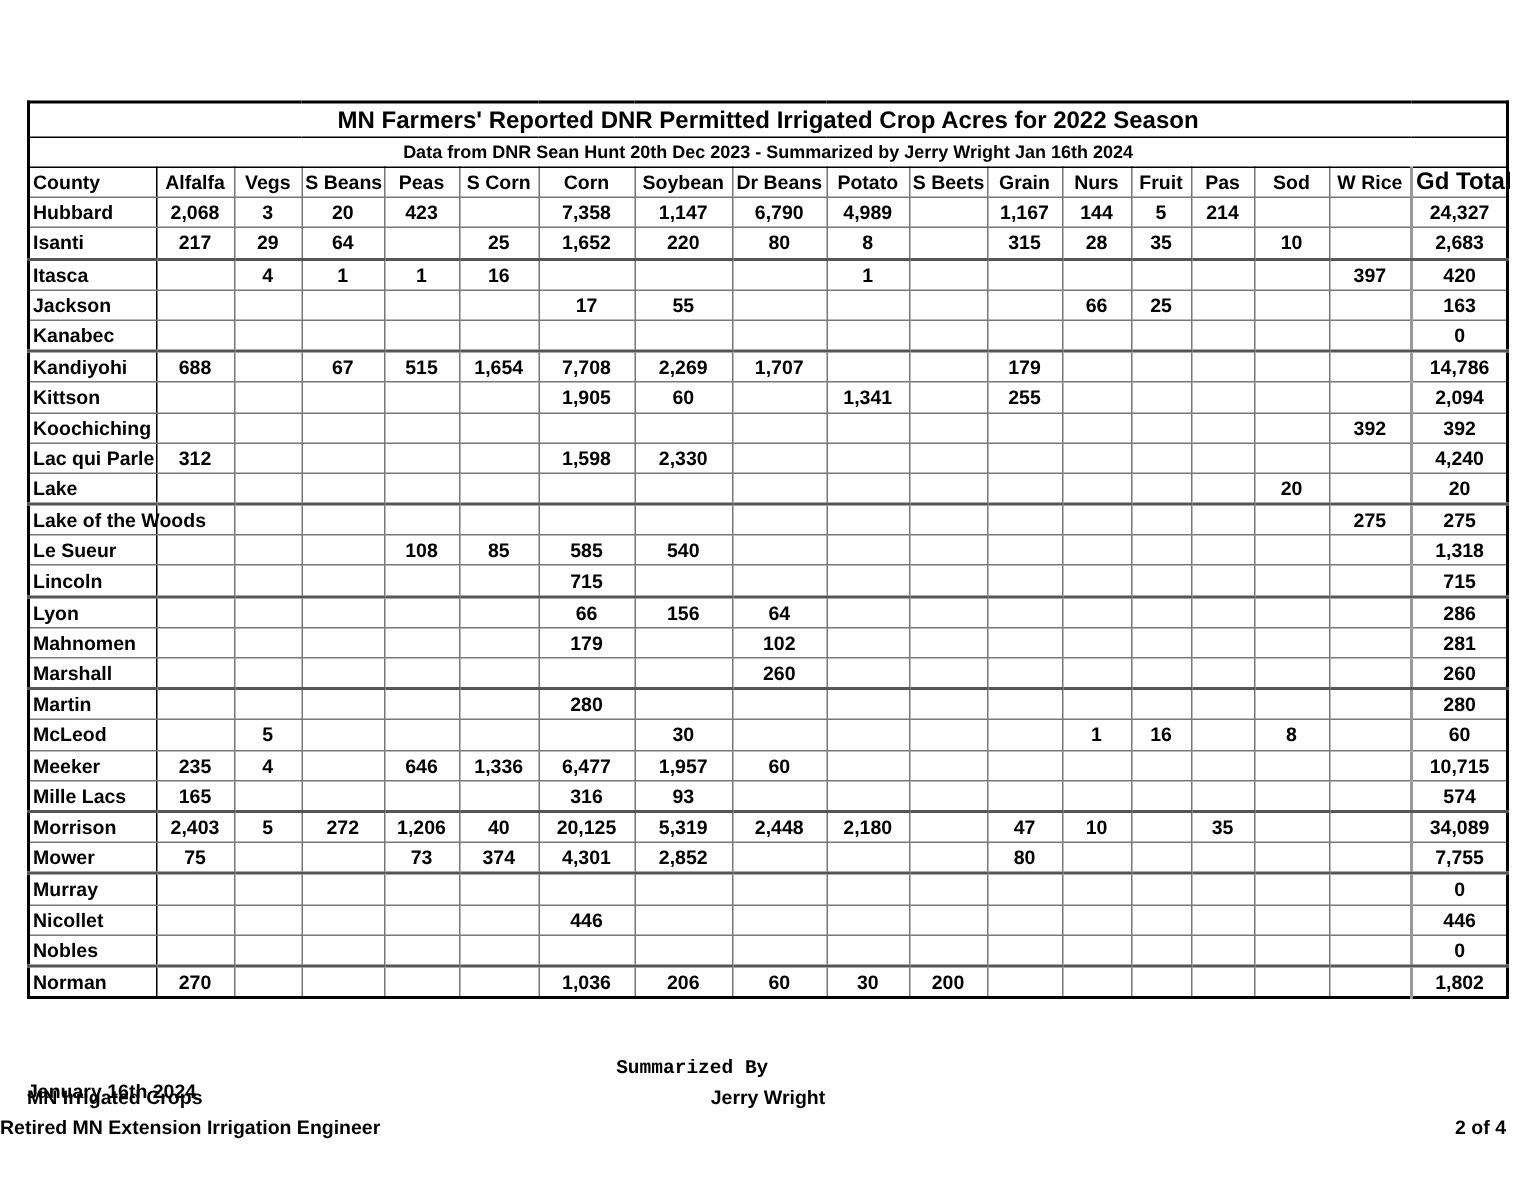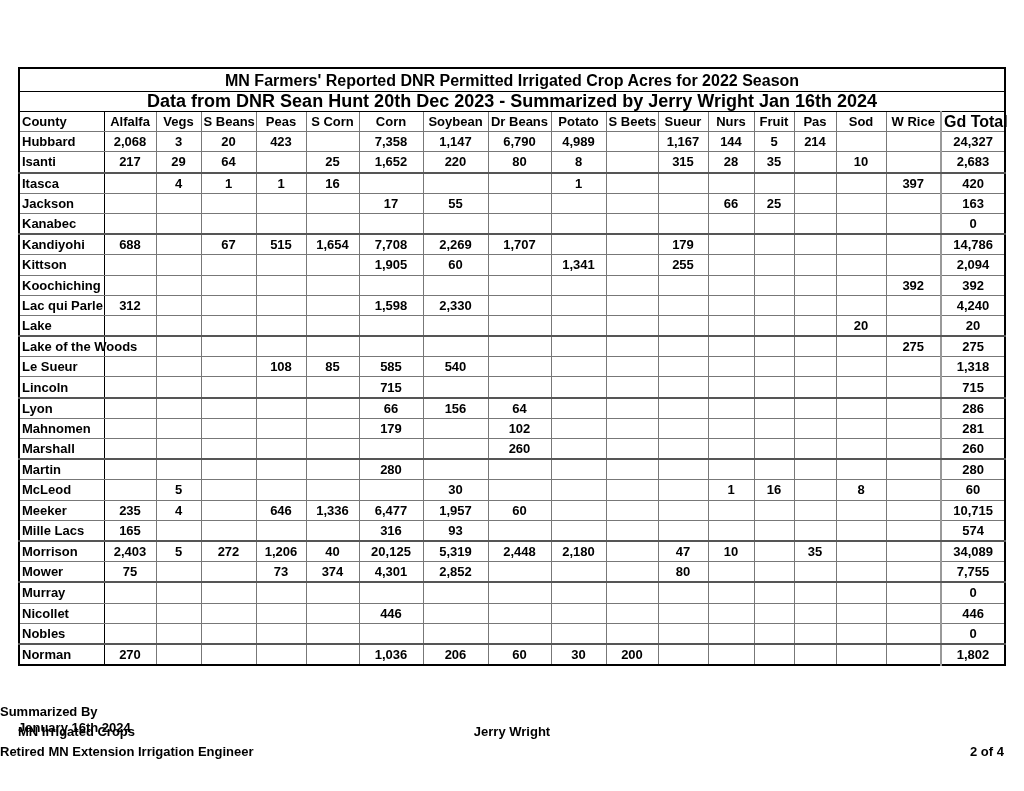--- a/index.html
+++ b/index.html
@@ -1,20 +1,20 @@
 <!DOCTYPE html>
 <html><head>
   <meta charset="utf-8">
   <style>
     html, body { margin:0; padding:0; background:#fff; }
     body { width:1024px; height:791px; position:relative; font-family:"Liberation Sans", sans-serif; color:#000; overflow:hidden; }
     #sheet { position:absolute; left:18px; top:67px; width:986px; border-collapse:collapse; border:2px solid #000; table-layout:fixed; font-size:13px; }
     #sheet td { border:1px solid #777; padding:0 2px; height:19.2px; line-height:19px; text-align:center; white-space:nowrap; overflow:visible; font-weight:bold; }
     #sheet tr.title td { font-size:16px; border-bottom:1px solid #000; height:22px; }
-    #sheet tr.subtitle td { font-size:18px; font-weight:bold; border-bottom:1px solid #000; height:19px; }
+    #sheet tr.subtitle td { font-size:12px; font-weight:bold; border-bottom:1px solid #000; height:19px; }
     #sheet tr.hdr td { font-size:13px; }
     #sheet tr.hdr td.gd { font-size:16px; }
     #sheet td.county { text-align:left; padding-left:2px; border-right:1px solid #000; }
     #sheet td.gd { border-left:2px solid #999; }
     #sheet td.fruitcol { border-left:1px solid #000; }
     #sheet td.pascol { border-left:1px solid #000; }
     #sheet tr.thick td { border-bottom:2px solid #555; }
     #sheet tr.data td { font-size:13px; }
     .footer { position:absolute; font-size:13px; font-weight:bold; }
   </style>
@@ -54,21 +54,21 @@
         <td>Alfalfa</td>
         <td>Vegs</td>
         <td>S Beans</td>
         <td>Peas</td>
         <td>S Corn</td>
         <td>Corn</td>
         <td>Soybean</td>
         <td>Dr Beans</td>
         <td>Potato</td>
         <td>S Beets</td>
-        <td>Sueur</td>
+        <td>Grain</td>
         <td>Nurs</td>
         <td class="fruitcol">Fruit</td>
         <td class="pascol">Pas</td>
         <td>Sod</td>
         <td>W Rice</td>
         <td class="gd">Gd Total</td>
       </tr>
       <tr class="data">
         <td class="county">Hubbard</td>
         <td>2,068</td>
@@ -587,16 +587,16 @@
         <td class="pascol"></td>
         <td></td>
         <td></td>
         <td class="gd">1,802</td>
       </tr>
     </tbody>
 </table>
 
 <div class="footer" style="left:18px; top:724px;">MN Irrigated Crops</div>
 <div class="footer" style="left:18px; top:720px;">January 16th 2024</div>
-<div class="footer" style="left:0; width:923px; top:704px;">Summarized By</div>
+<div class="footer" style="left:0; width:923px; text-align:center; top:704px;font-family:Liberation Mono, monospace;">Summarized By</div>
 <div class="footer" style="left:0; width:1024px; text-align:center; top:724px;">Jerry Wright</div>
 <div class="footer" style="left:0; width:1024px; text-align:left; top:744px;">Retired MN Extension Irrigation Engineer</div>
 <div class="footer" style="right:20px; top:744px;">2 of 4</div>
 
 </body></html>

